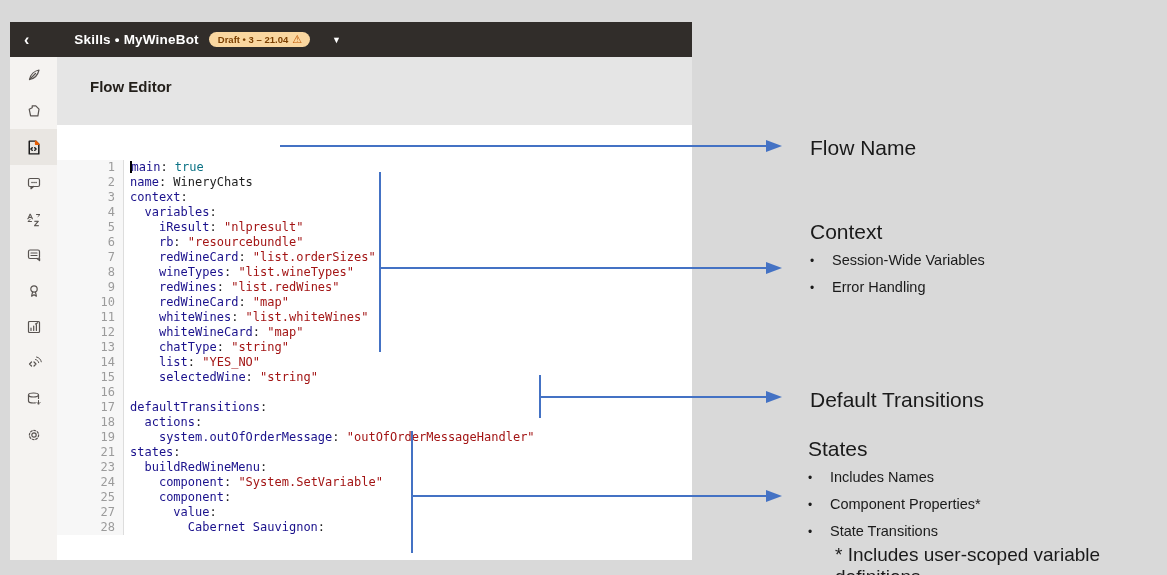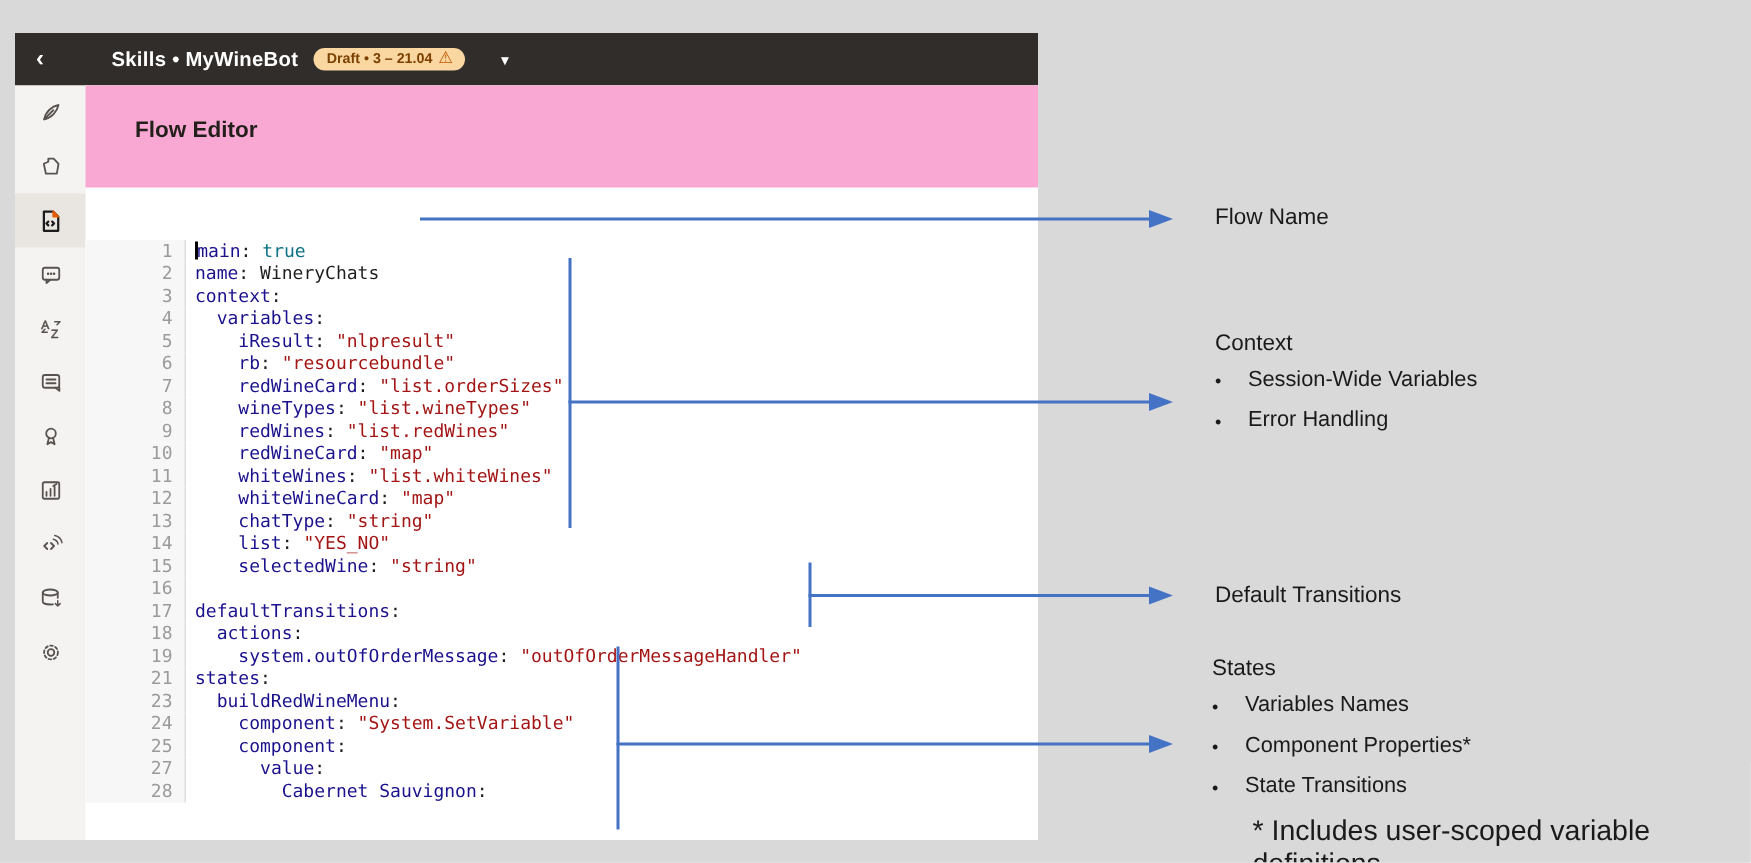--- a/index.html
+++ b/index.html
@@ -17,42 +17,42 @@
 
   
   .sidebar{position:absolute;left:0;top:35px;width:47px;bottom:0;background:#f5f3f1;border-right:1px solid #e3e0dc;}
   .side-item{width:47px;height:36px;display:flex;align-items:center;justify-content:center;cursor:pointer;}
   .side-item.active{background:#e9e6e2;}
   .side-item svg{stroke:#585350;fill:none;stroke-width:1.2;stroke-linecap:round;stroke-linejoin:round;}
   .side-item.active svg{stroke:#1b1b1b;stroke-width:1.4;}
 
   
   .content{position:absolute;left:47px;top:35px;right:0;bottom:0;background:#fff;}
-  .page-header{position:absolute;left:0;top:0;width:100%;height:68px;background:#f9a8d4;}
+  .page-header{position:absolute;left:0;top:0;width:100%;height:68px;background:#e5e5e5;}
   .page-title{position:absolute;left:33px;top:21px;font-size:15px;font-weight:700;color:#231f1a;}
 
   
   .editor{position:absolute;left:0;top:103px;right:0;bottom:0;background:#fff;font-family:"DejaVu Sans Mono",monospace;font-size:12px;line-height:15px;cursor:text;}
   .cl{display:flex;height:15px;}
   .ln{display:inline-block;width:58px;padding-right:8px;text-align:right;color:#9b9b9b;background:#f7f7f7;border-right:1px solid #dddddd;flex:0 0 auto;}
   .ct{white-space:pre;padding-left:6px;color:#1e1e1e;}
   .tk-key{color:#1a118c;}
   .tk-str{color:#a31515;}
   .tk-bool{color:#0b7285;}
   .tk-p,.tk-plain{color:#1e1e1e;}
   .cursor{display:inline-block;width:1.5px;height:12px;background:#000;vertical-align:-2px;}
 
   
   .hline{position:absolute;height:2px;background:#4472c4;}
   .vline{position:absolute;width:2px;background:#4472c4;}
   .ahead{position:absolute;width:0;height:0;border-top:6px solid transparent;border-bottom:6px solid transparent;border-left:16px solid #4472c4;}
 
   
   .ann{position:absolute;color:#1a1a1a;}
-  .ann-h{font-size:15px;}
+  .ann-h{font-size:21px;}
   .bullet-row{display:flex;margin-top:8px;font-size:14.5px;}
   .bullet-dot{width:22px;font-size:12px;line-height:19px;}
   .footnote{font-size:19px;}
 </style>
 </head>
 <body>
 
 <div class="canvas">
 
   <div class="app">
@@ -280,21 +280,21 @@
       <span>Error Handling</span>
     </div>
   </div>
 
   <div class="ann ann-h" style="left:810px;top:388px;">Default Transitions</div>
 
   <div class="ann" style="left:808px;top:437px;width:350px;">
     <div class="ann-h">States</div>
     <div class="bullet-row">
       <span class="bullet-dot">•</span>
-      <span>Variables Names</span>
+      <span>Includes Names</span>
     </div>
     <div class="bullet-row">
       <span class="bullet-dot">•</span>
       <span>Component Properties*</span>
     </div>
     <div class="bullet-row">
       <span class="bullet-dot">•</span>
       <span>State Transitions</span>
     </div>
   </div>

